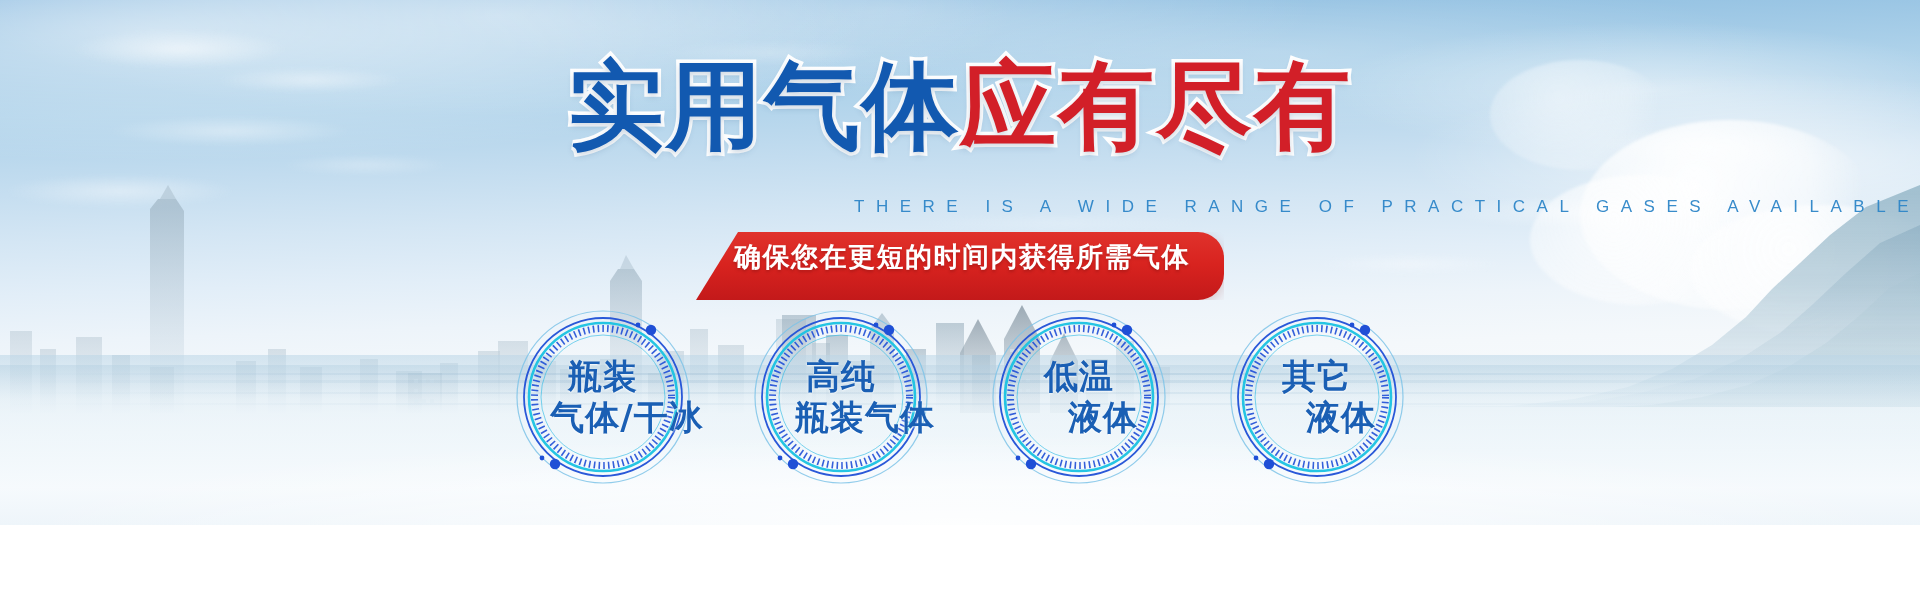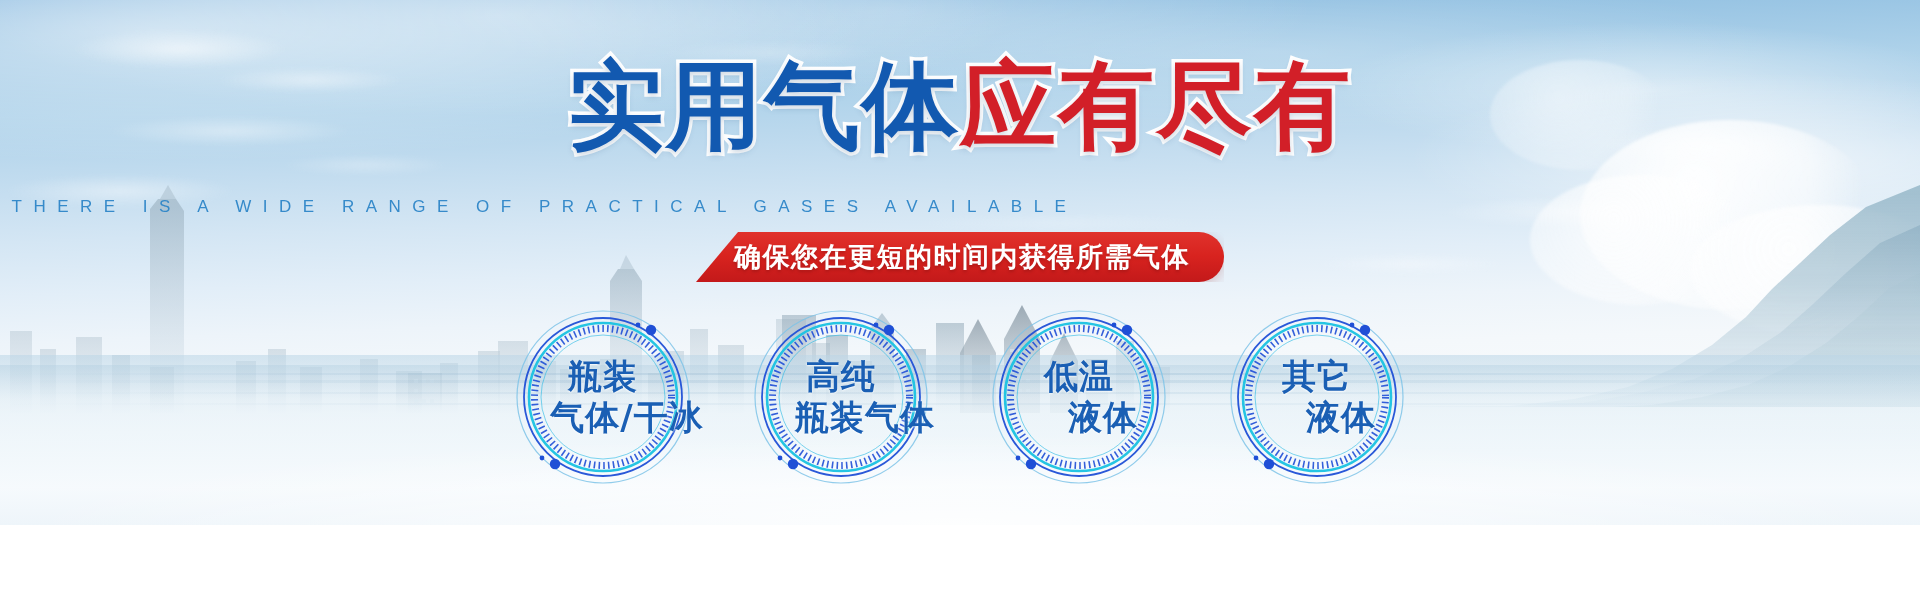--- a/index.html
+++ b/index.html
@@ -124,39 +124,39 @@
     -webkit-text-stroke:7px #ffffff;
     paint-order:stroke fill;
     text-shadow:0 3px 6px rgba(60,100,140,.25);
   }
   .headline .blue{color:#1259b0;}
   .headline .red{color:#d21f28;}
 
   
   .subtitle-en{
     position:absolute;left:0;right:0;top:197px;
-    text-align:left;
+    text-align:right;
     font-size:17px;
     letter-spacing:11.5px;
     color:#2e86c8;
     font-family:"Liberation Sans","DejaVu Sans",sans-serif;
     white-space:nowrap;
     text-indent:11.5px;
     opacity:.95;
   }
 
   
   .ribbon-wrap{
     position:absolute;left:0;right:0;top:232px;
     display:flex;justify-content:center;
   }
   .ribbon{
     position:relative;
     height:50px;
-    padding:0 34px 0 38px;
+    padding:0 34px 18px 38px;
     display:flex;align-items:center;justify-content:center;
     background:linear-gradient(180deg,#e0322c 0%,#d8231f 48%,#c3191a 100%);
     color:#ffffff;
     font-size:27px;
     font-weight:bold;
     letter-spacing:1.5px;
     white-space:nowrap;
     font-family:"DejaVu Sans","Liberation Sans",sans-serif;
     border-radius:0 26px 26px 0;
     clip-path:polygon(42px 0, 100% 0, 100% 100%, 0 100%);

